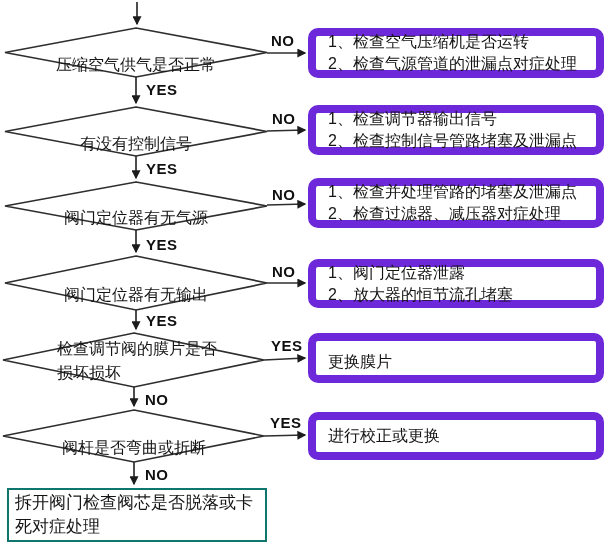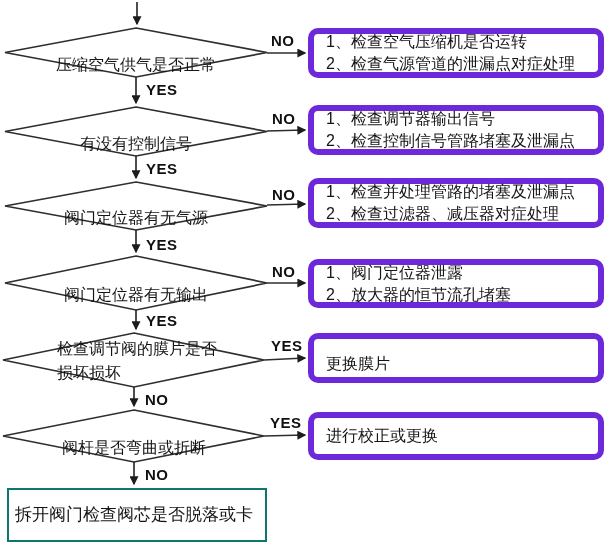--- a/index.html
+++ b/index.html
@@ -4,21 +4,21 @@
 <style>
   html,body { margin:0; padding:0; background:#ffffff; }
   .canvas {
     position:relative; width:609px; height:550px; background:#ffffff;
     font-family:"Liberation Sans","DejaVu Sans",sans-serif; overflow:hidden;
     color:#141414;
   }
   svg.layer { position:absolute; left:0; top:0; }
   .action-box {
     position:absolute; box-sizing:border-box;
-    border:6px solid #6d28d9; border-radius:10px; background:#ffffff;
+    border:8px solid #6d28d9; border-radius:10px; background:#ffffff;
     display:flex; flex-direction:column; justify-content:center;
     padding:2px 6px 2px 12px; font-size:16px; line-height:22px;
     white-space:nowrap;
   }
   .final-box {
     position:absolute; box-sizing:border-box;
     border:2px solid #0f766e; background:#ffffff;
     display:flex; flex-direction:column; justify-content:center;
     padding:2px 4px 2px 6px; font-size:17px; line-height:24px;
     white-space:nowrap;
@@ -117,15 +117,16 @@
   </div>
   <div class="action-box" style="left:308px; top:333px; width:296px; height:50px;justify-content:flex-end;">
     <div>更换膜片</div>
   </div>
   <div class="action-box" style="left:308px; top:412px; width:296px; height:48px;">
     <div>进行校正或更换</div>
   </div>
 
   <div class="final-box" style="left:7px; top:488px; width:260px; height:54px;">
     <div>拆开阀门检查阀芯是否脱落或卡</div>
+    <div>死对症处理</div>
   </div>
 
 </div>
 
 </body></html>

